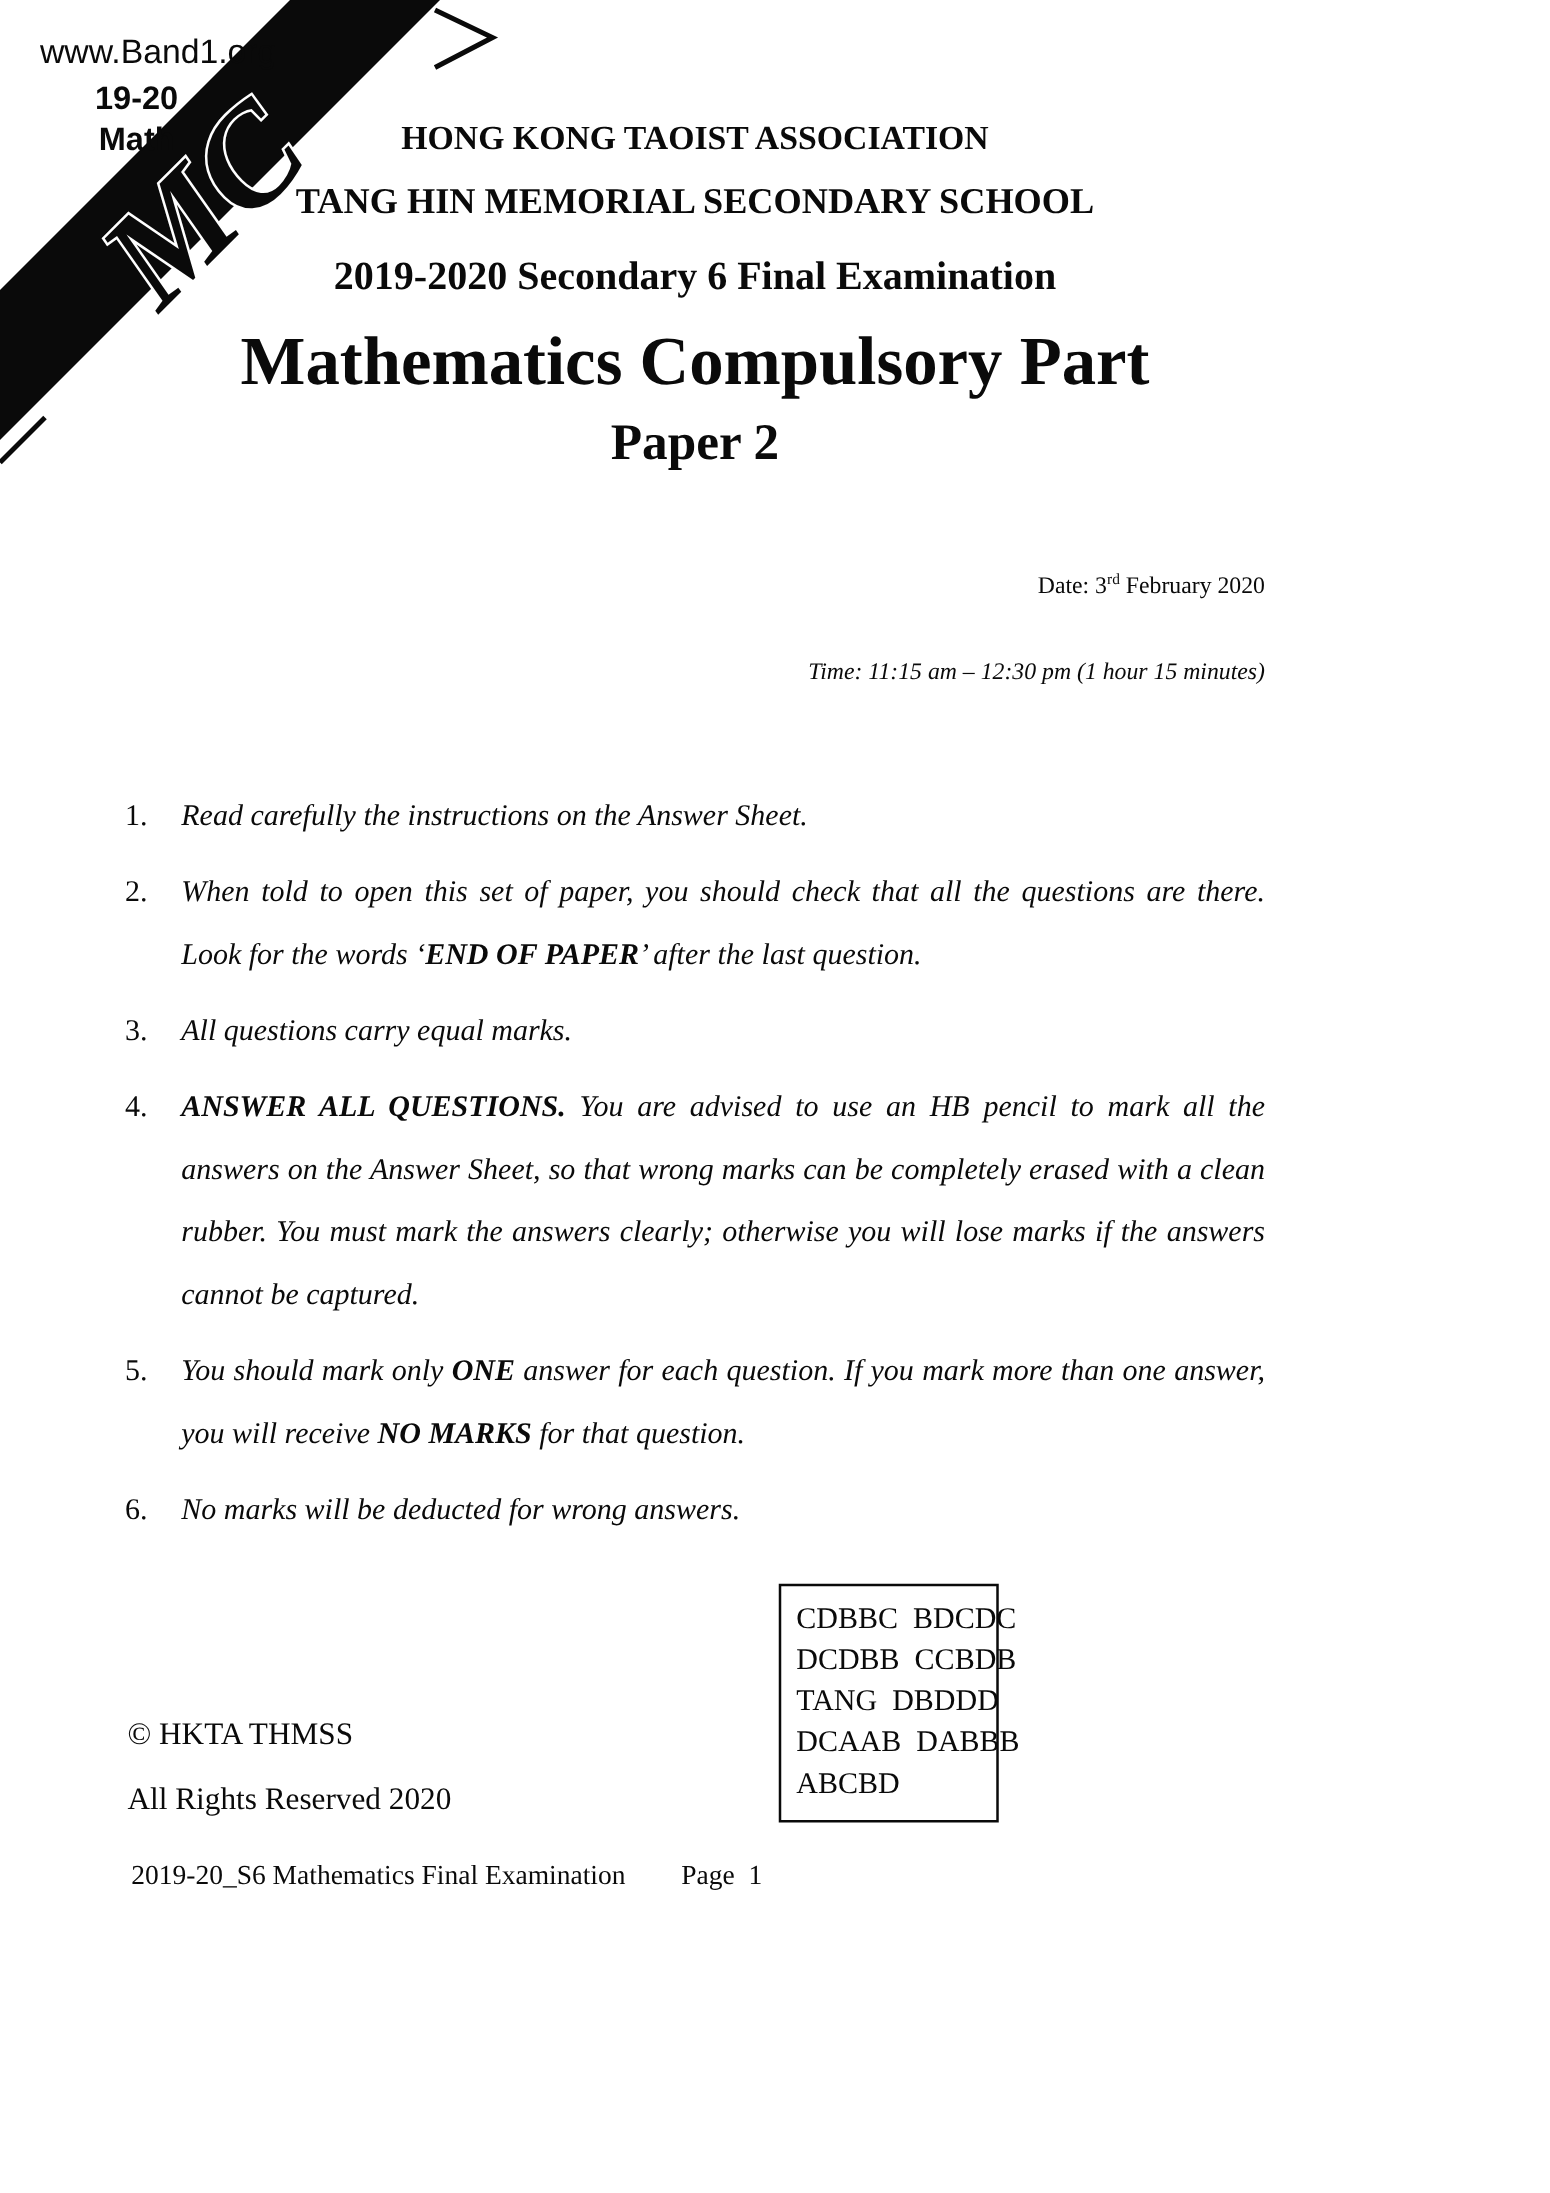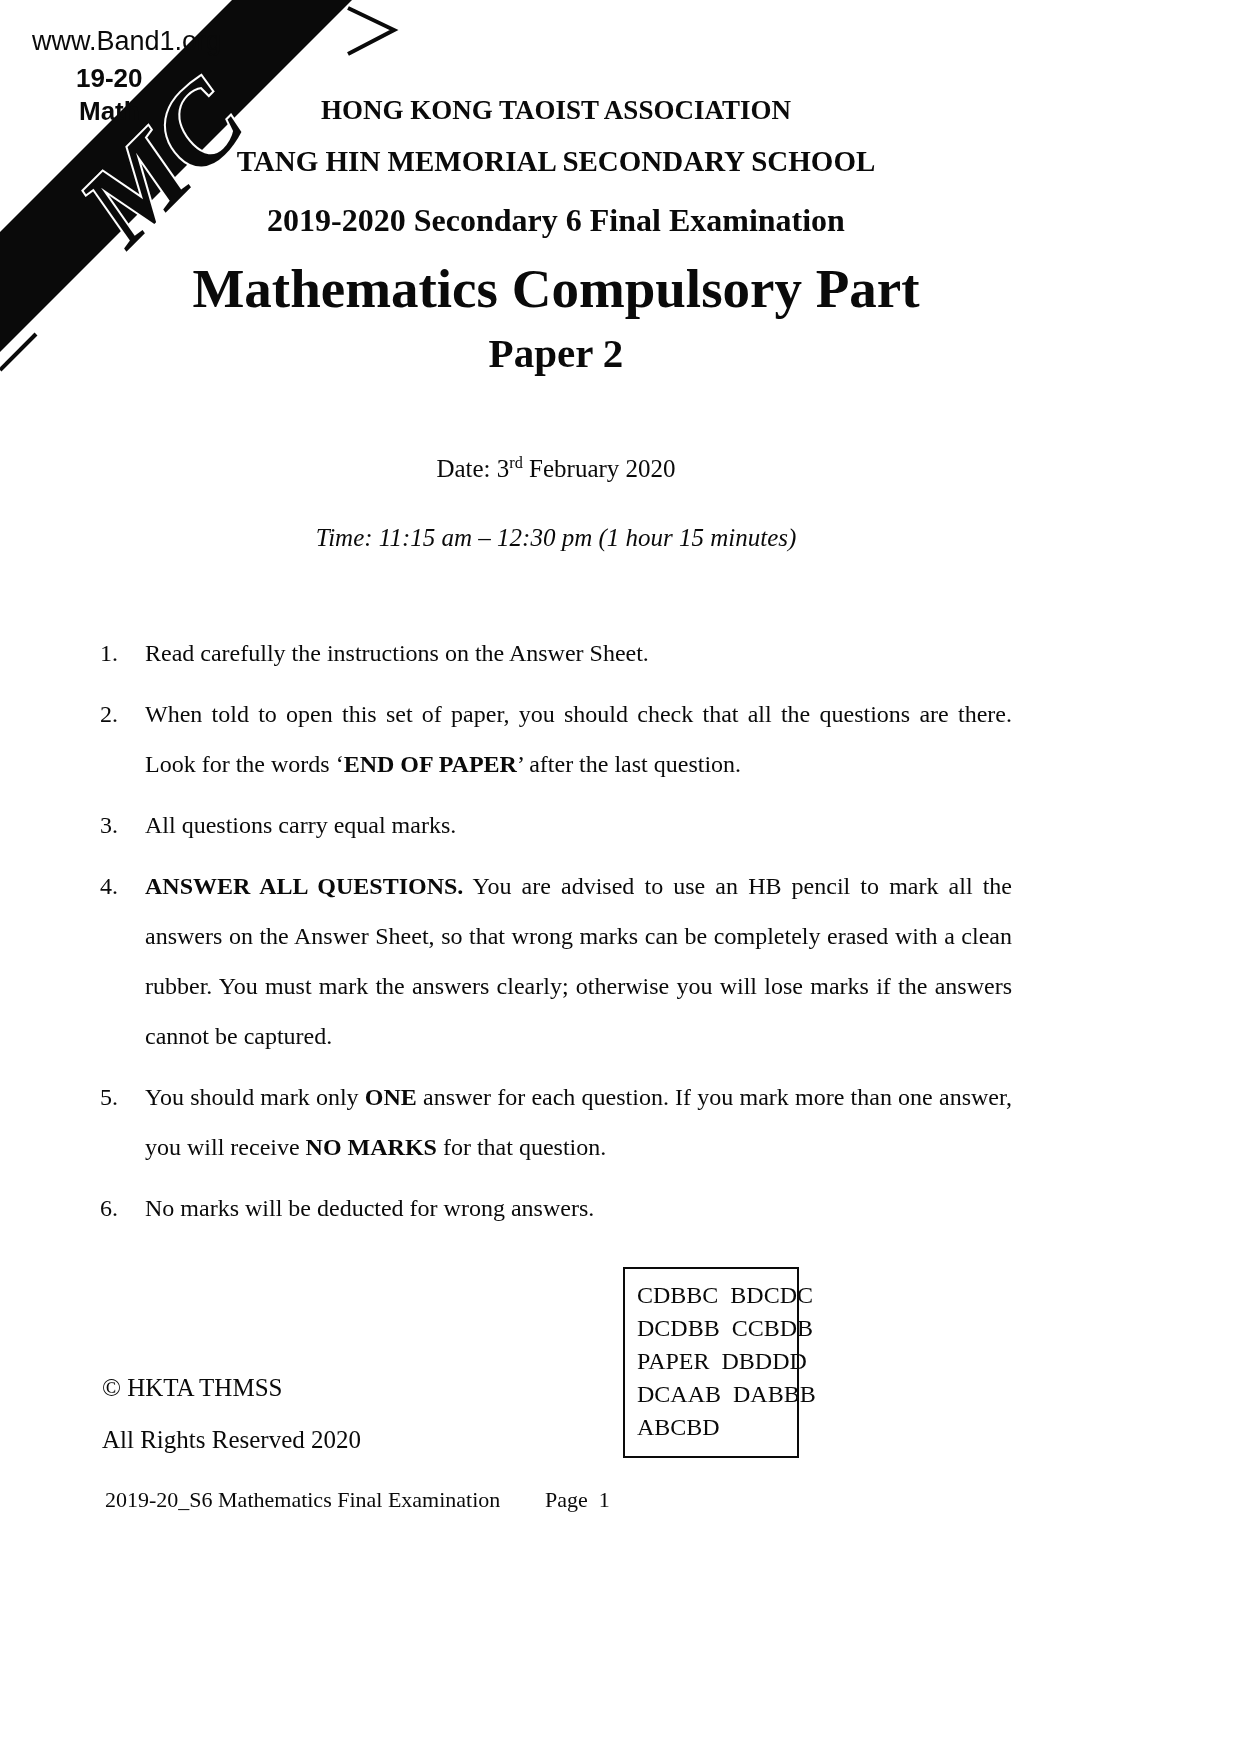--- a/index.html
+++ b/index.html
@@ -25,29 +25,29 @@
     font-family: "Liberation Sans", sans-serif; font-size: 26px; font-weight: bold;
   }
   
   .content { margin-left: 100px; width: 912px; padding-top: 92px; }
   .hdr { text-align: center; font-weight: bold; }
   .hdr-association { font-size: 27px; line-height: 36px; margin-bottom: 14px; }
   .hdr-school      { font-size: 29px; line-height: 38px; margin-bottom: 18px; }
   .hdr-exam        { font-size: 32px; line-height: 44px; margin-bottom: 20px; }
   .hdr-title       { font-size: 55px; line-height: 54px; margin-bottom: 10px; }
   .hdr-paper       { font-size: 41px; line-height: 54px; }
-  .sched { text-align: center; font-size: 25px; line-height: 30px; }
+  .sched { text-align: right; font-size: 19px; line-height: 30px; }
   .sched-date { margin-top: 68px; }
   .sched-time { margin-top: 39px; font-style: italic; }
   .sched sup { font-size: 0.65em; vertical-align: super; }
   
   .instructions { margin-top: 75px; }
   .inst { display: flex; font-size: 24px; line-height: 50px; margin-bottom: 11px; }
   .inst-num { width: 45px; flex-shrink: 0; }
-  .inst-text { flex: 1; text-align: justify; }
+  .inst-text { flex: 1; text-align: justify; font-style: italic; }
   .b { font-weight: bold; }
   
   .bottom-section { position: relative; height: 250px; }
   .answer-key {
     position: absolute; left: 523px; top: 23px;
     width: 176px; border: 2px solid #0a0a0a;
     padding: 10px 12px 12px 12px;
     font-size: 24px; line-height: 33px;
   }
   .answer-key .ak-line { white-space: pre; }
@@ -117,21 +117,21 @@
       <span class="inst-num">6.</span>
       <span class="inst-text"><span>No marks will be deducted for wrong answers.</span></span>
     </div>
 
   </div>
 
   <div class="bottom-section">
     <div class="answer-key">
       <div class="ak-line">CDBBC  BDCDC</div>
       <div class="ak-line">DCDBB  CCBDB</div>
-      <div class="ak-line">PAPER  DBDDD</div>
+      <div class="ak-line">TANG  DBDDD</div>
       <div class="ak-line">DCAAB  DABBB</div>
       <div class="ak-line">ABCBD</div>
     </div>
     <div class="copyright">
       <div class="c1">© HKTA THMSS</div>
       <div class="c2">All Rights Reserved 2020</div>
     </div>
   </div>
 
 </div>

